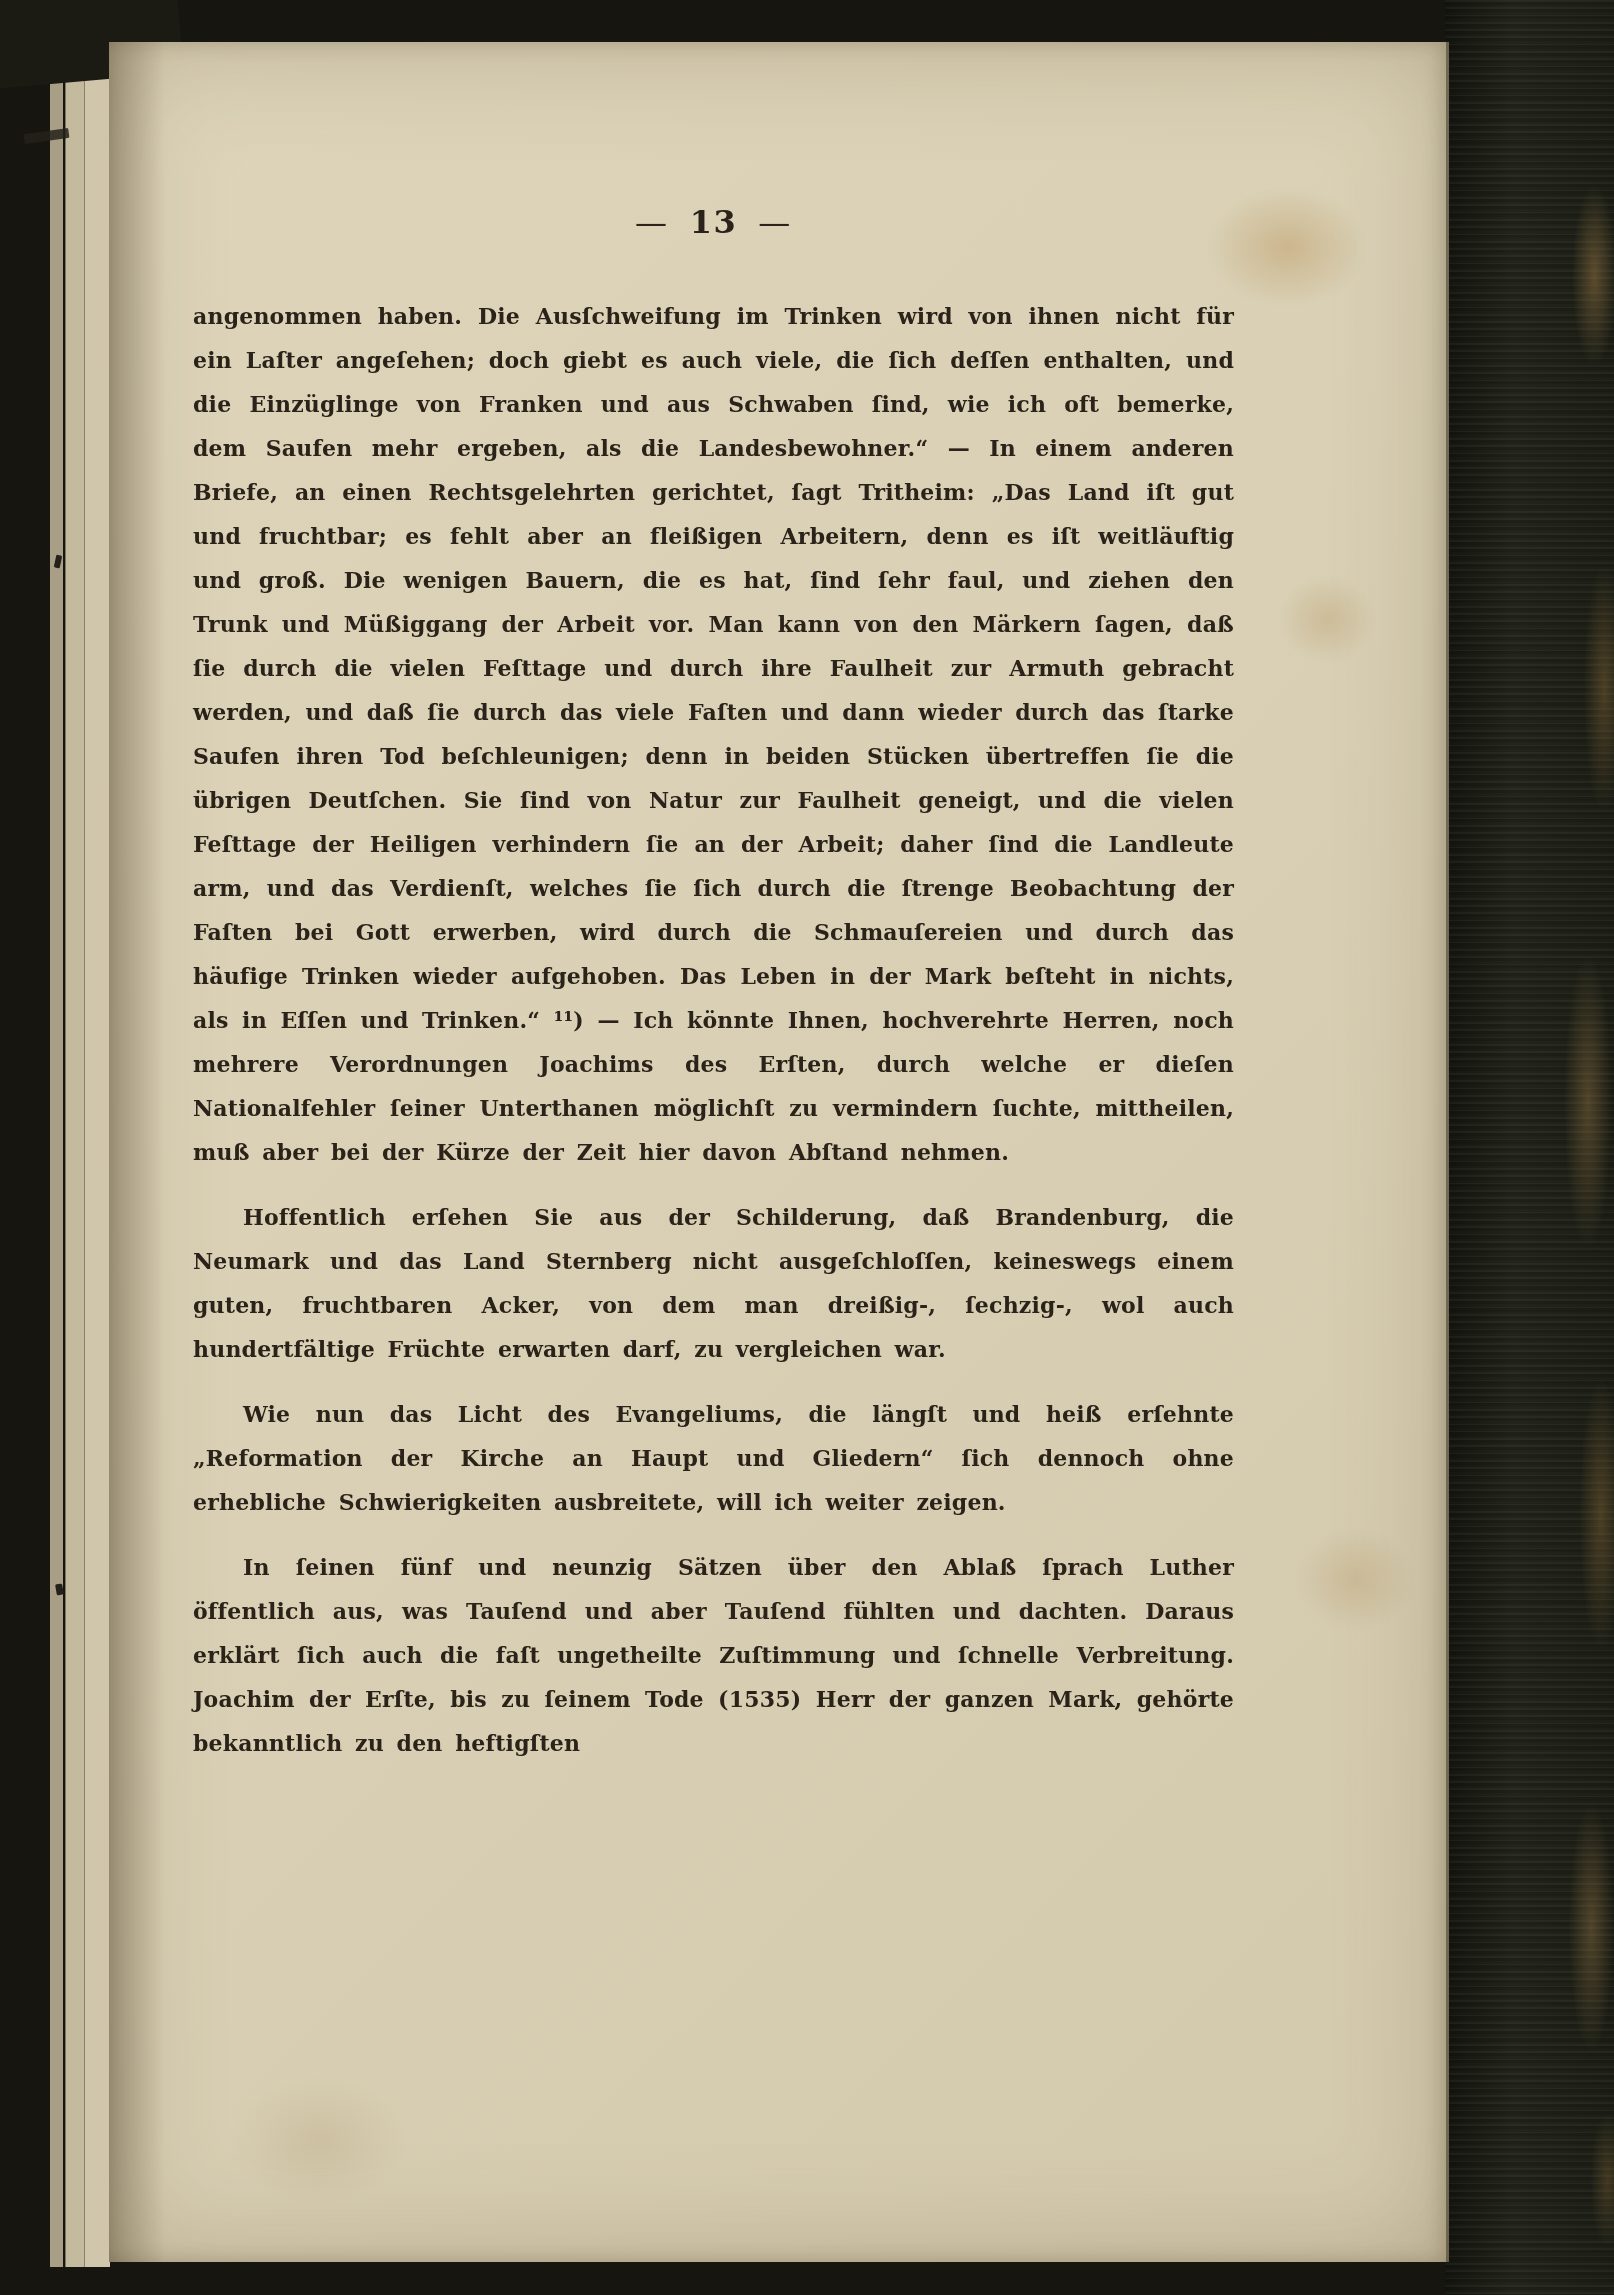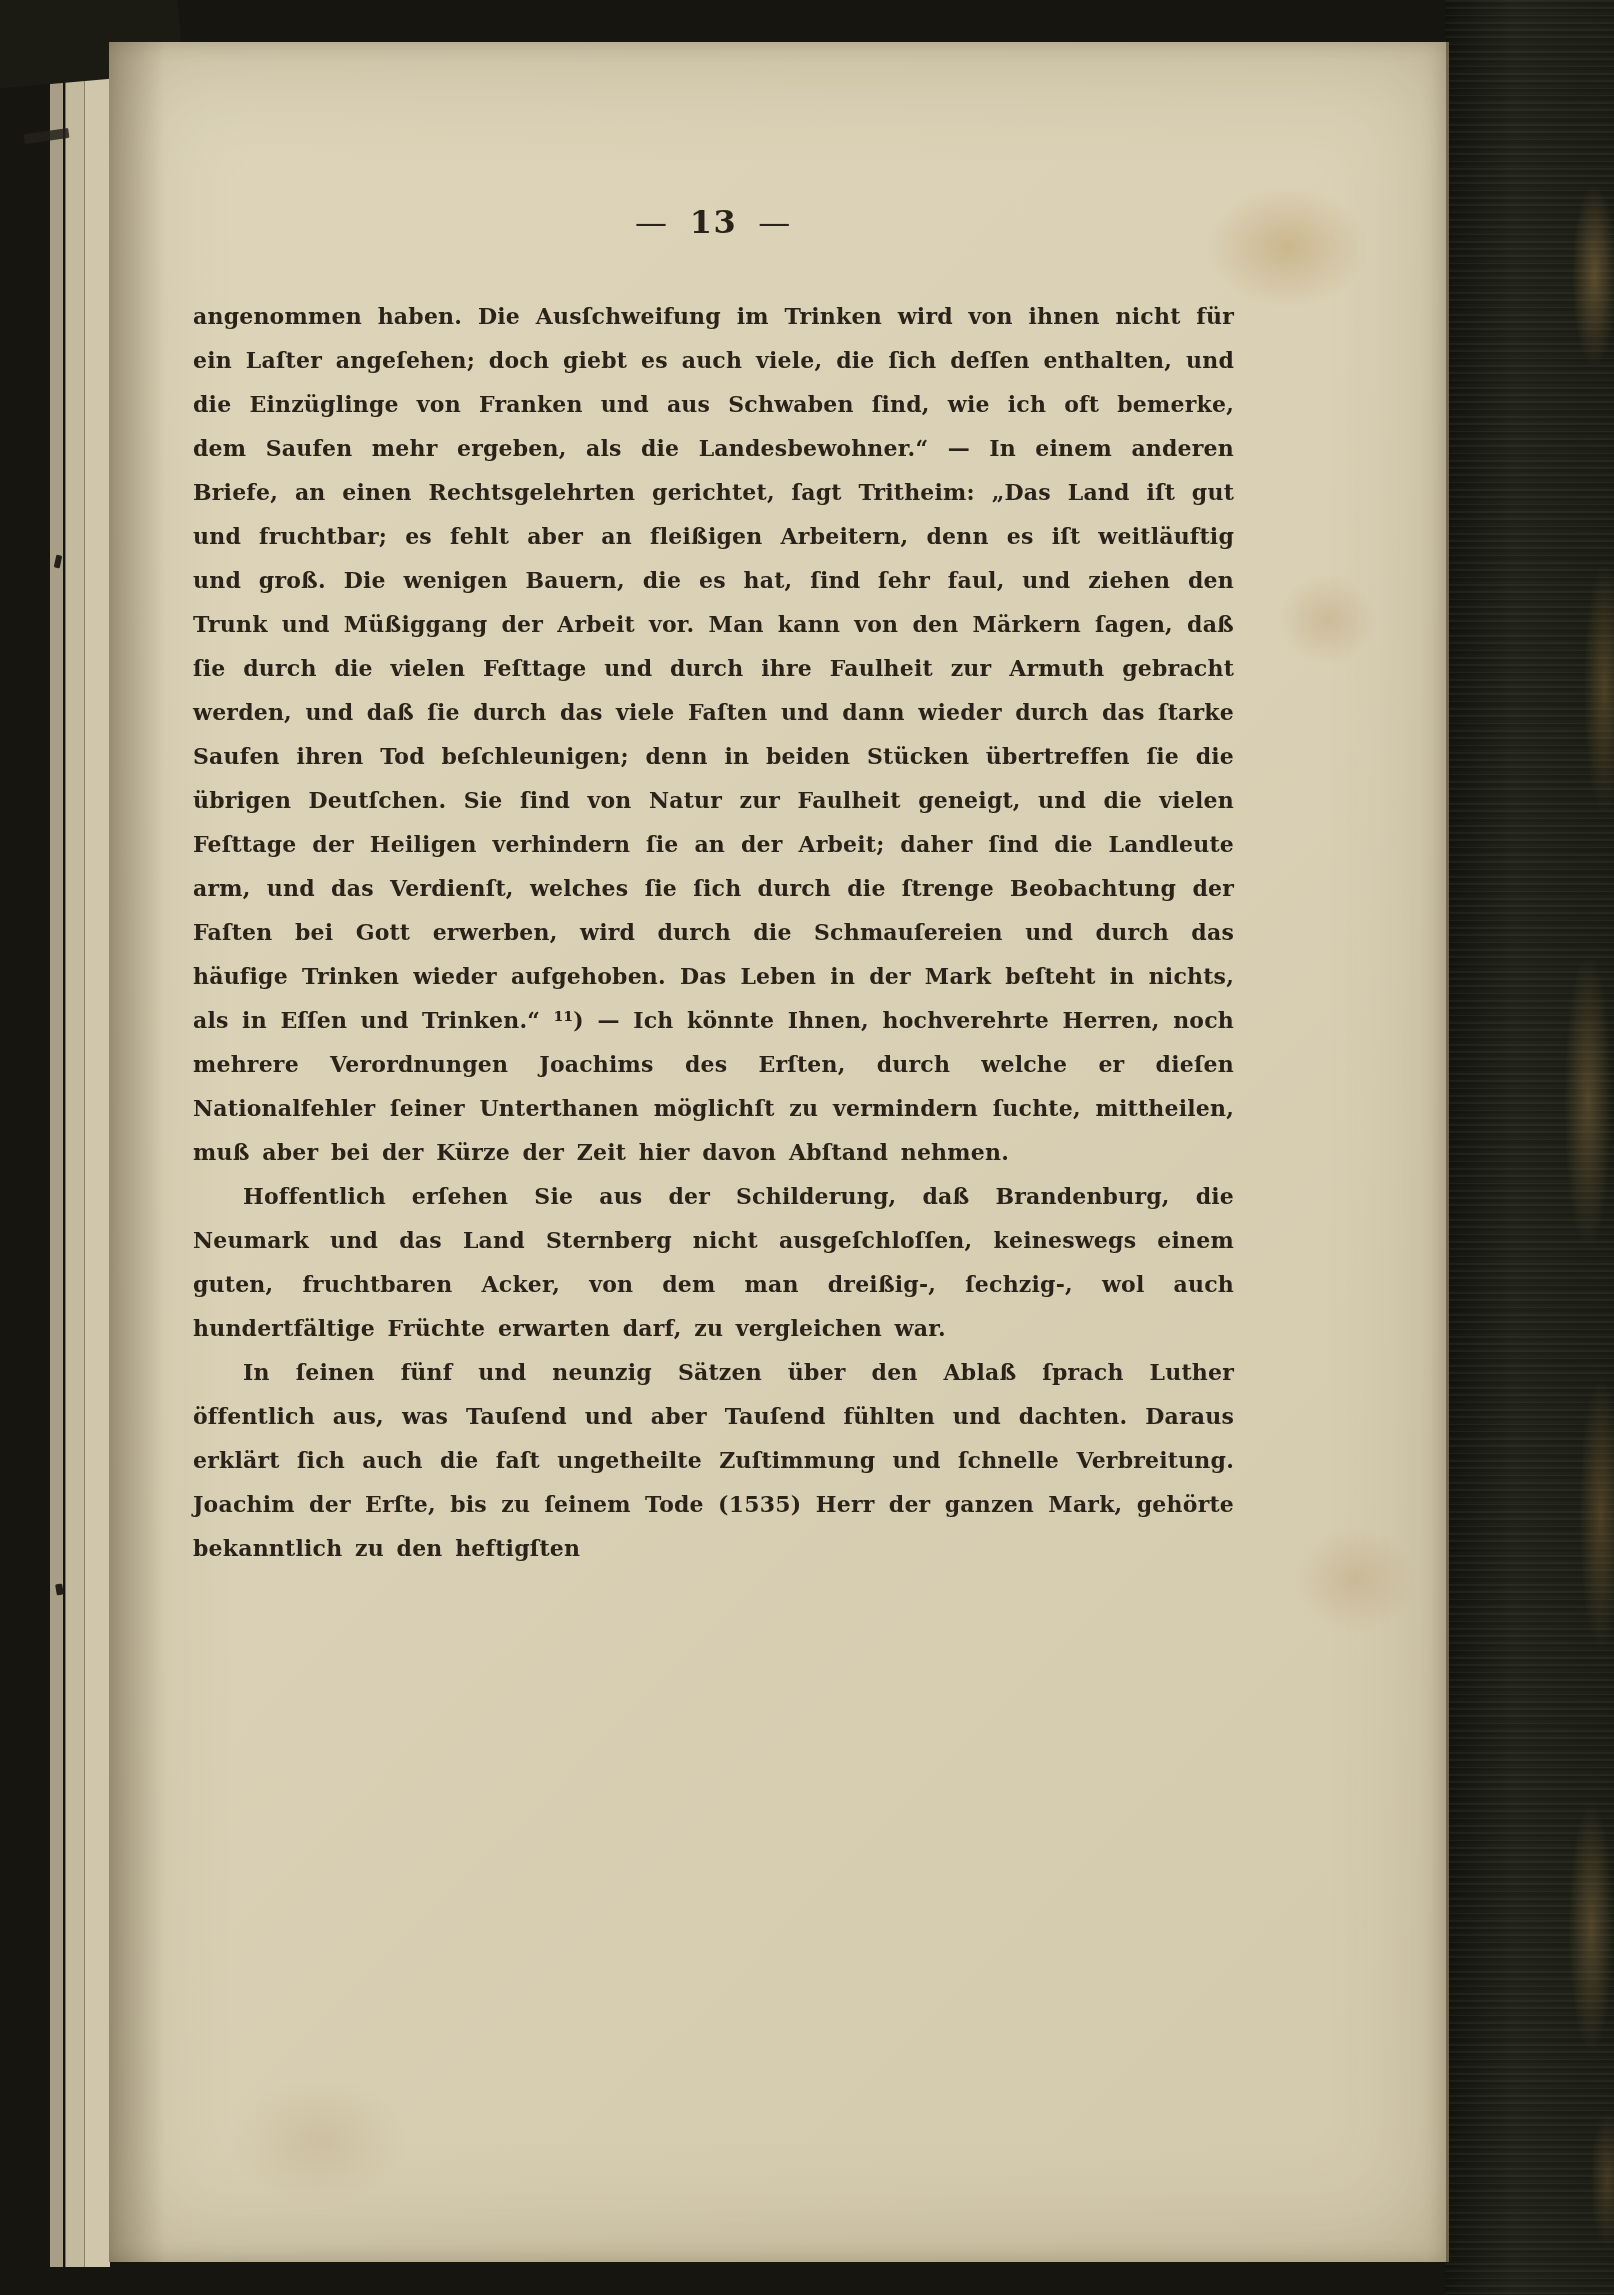--- a/index.html
+++ b/index.html
@@ -78,21 +78,21 @@
   }
   .page-header {
     text-align: center; font-size: 32px; font-weight: bold;
     letter-spacing: 1.6px; margin-bottom: 53px; color: #2b2319;
   }
   .page-header .dash { margin: 0 21px; font-weight: normal; }
   .body-text p {
     margin: 0; font-size: 22px; line-height: 44px; font-weight: bold;
     text-align: justify; word-spacing: 4.8px; letter-spacing: 0.2px;
   }
-  .body-text p.indent { text-indent: 50px; }
+  .body-text p.indent { text-indent: 50px; margin-top: 21px; }
 </style>
 </head>
 <body>
 
 <div id="canvas">
 
   <div class="cover-right"></div>
   <div class="cover-marble"></div>
 
   <div class="edge-strip edge-1"></div>
@@ -113,19 +113,20 @@
 
     <div class="text-block">
 
       <div class="page-header">
         <span class="dash">—</span><span>13</span><span class="dash">—</span>
       </div>
 
       <div class="body-text">
         <p>angenommen haben.  Die Ausſchweifung im Trinken wird von ihnen nicht für ein Laſter angeſehen; doch giebt es auch viele, die ſich deſſen enthalten, und die Einzüglinge von Franken und aus Schwaben ſind, wie ich oft bemerke, dem Saufen mehr ergeben, als die Landesbewohner.“ — In einem anderen Briefe, an einen Rechtsgelehrten gerichtet, ſagt Tritheim: „Das Land iſt gut und fruchtbar; es fehlt aber an fleißigen Arbeitern, denn es iſt weitläuftig und groß.  Die wenigen Bauern, die es hat, ſind ſehr faul, und ziehen den Trunk und Müßiggang der Arbeit vor.  Man kann von den Märkern ſagen, daß ſie durch die vielen Feſttage und durch ihre Faulheit zur Armuth gebracht werden, und daß ſie durch das viele Faſten und dann wieder durch das ſtarke Saufen ihren Tod beſchleunigen; denn in beiden Stücken übertreffen ſie die übrigen Deutſchen.  Sie ſind von Natur zur Faulheit geneigt, und die vielen Feſttage der Heiligen verhindern ſie an der Arbeit; daher ſind die Landleute arm, und das Verdienſt, welches ſie ſich durch die ſtrenge Beobachtung der Faſten bei Gott erwerben, wird durch die Schmauſereien und durch das häufige Trinken wieder aufgehoben.  Das Leben in der Mark beſteht in nichts, als in Eſſen und Trinken.“ ¹¹) — Ich könnte Ihnen, hochverehrte Herren, noch mehrere Verordnungen Joachims des Erſten, durch welche er dieſen Nationalfehler ſeiner Unterthanen möglichſt zu vermindern ſuchte, mittheilen, muß aber bei der Kürze der Zeit hier davon Abſtand nehmen.</p>
         <p class="indent">Hoffentlich erſehen Sie aus der Schilderung, daß Brandenburg, die Neumark und das Land Sternberg nicht ausgeſchloſſen, keineswegs einem guten, fruchtbaren Acker, von dem man dreißig-, ſechzig-, wol auch hundertfältige Früchte erwarten darf, zu vergleichen war.</p>
+        <p class="indent">Wie nun das Licht des Evangeliums, die längſt und heiß erſehnte „Reformation der Kirche an Haupt und Gliedern“ ſich dennoch ohne erhebliche Schwierigkeiten ausbreitete, will ich weiter zeigen.</p>
         <p class="indent">In ſeinen fünf und neunzig Sätzen über den Ablaß ſprach Luther öffentlich aus, was Tauſend und aber Tauſend fühlten und dachten.  Daraus erklärt ſich auch die faſt ungetheilte Zuſtimmung und ſchnelle Verbreitung.  Joachim der Erſte, bis zu ſeinem Tode (1535) Herr der ganzen Mark, gehörte bekanntlich zu den heftigſten</p>
       </div>
 
     </div>
   </div>
 </div>
 
 
 </body></html>

